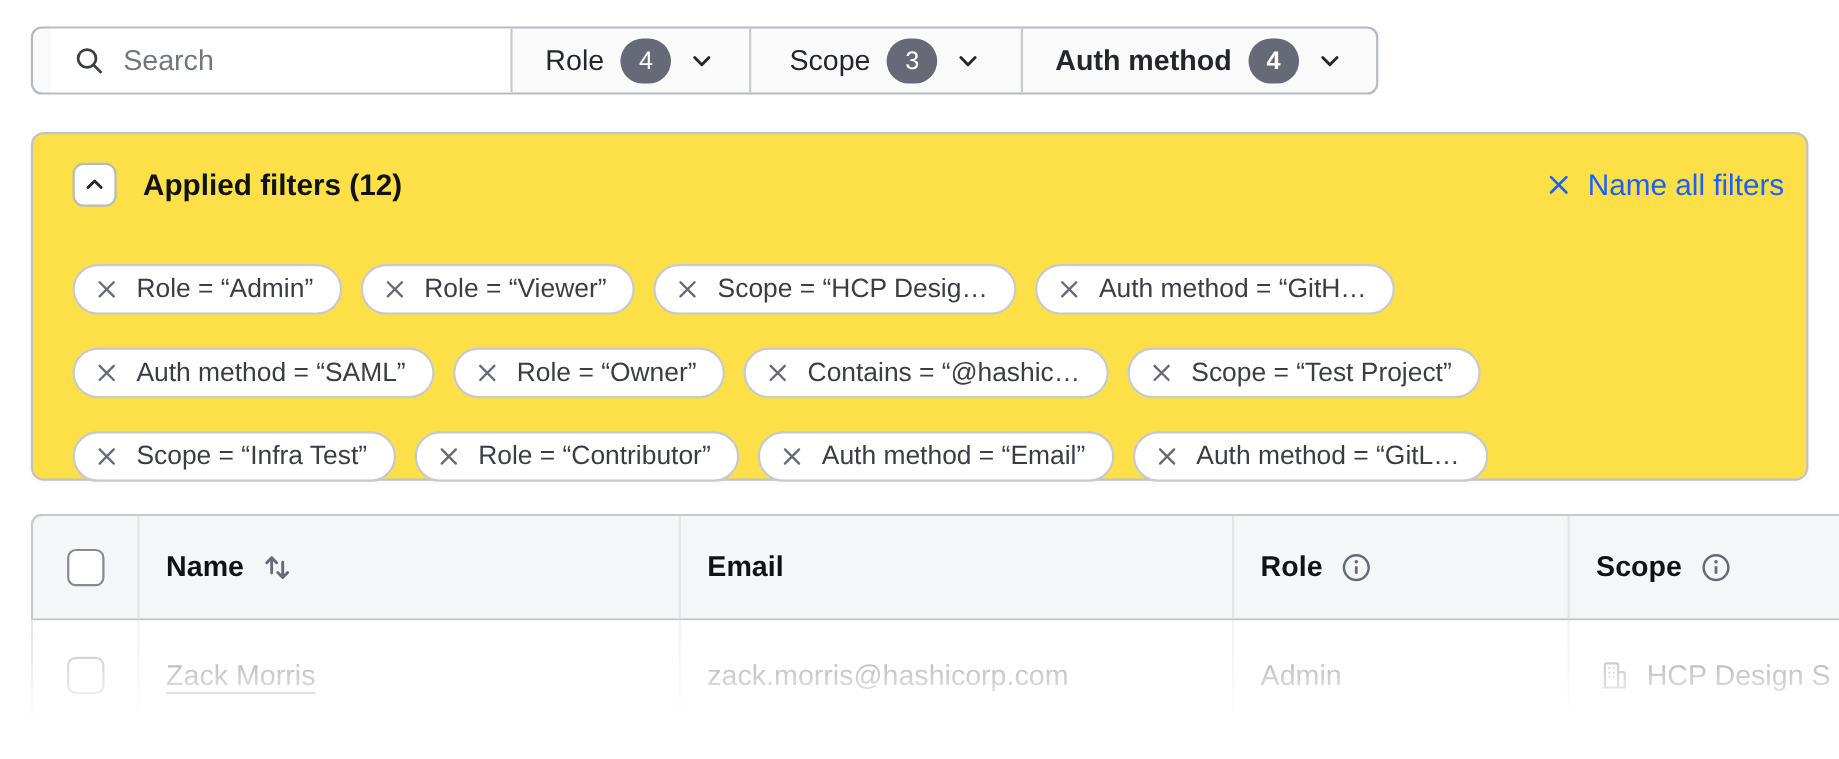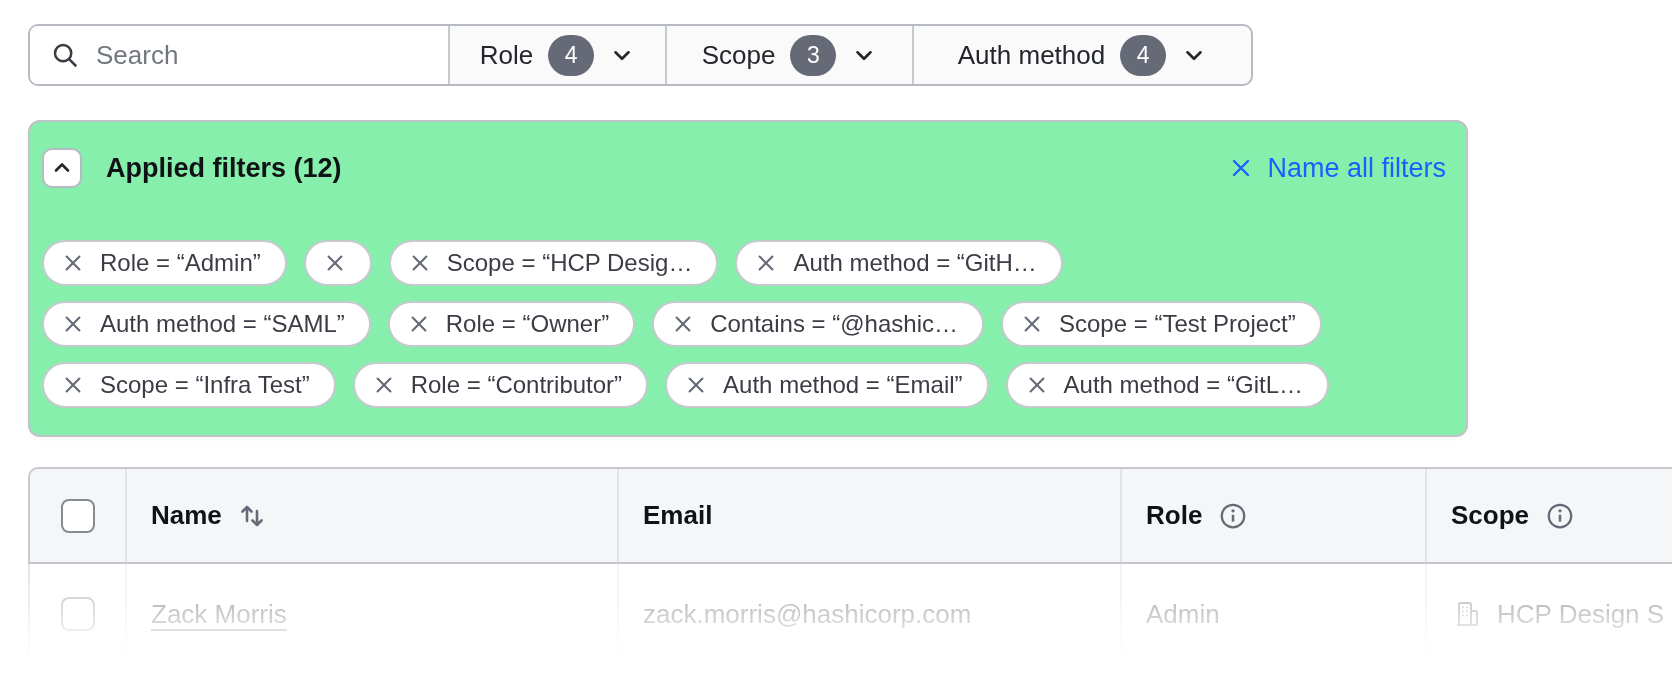--- a/index.html
+++ b/index.html
@@ -3,45 +3,45 @@
 <meta charset="utf-8">
 <style>
   * { margin:0; padding:0; box-sizing:border-box; }
   html,body { width:1672px; height:690px; overflow:hidden; background:#fff;
     font-family:"Liberation Sans","DejaVu Sans",sans-serif; color:#3b3d45; }
 
   
   .toolbar { display:flex; margin:24px 0 0 28px; width:1225px; height:62px;
     border:2px solid #b6bac1; border-radius:10px; background:#fafafb; overflow:hidden; }
   .searchbox { flex:0 0 420px; display:flex; align-items:center; gap:16px;
-    background:#fff; border-right:2px solid #c6c9ce; padding:0 16px 0 20px; }
+    background:#fff; border-right:2px solid #c6c9ce; padding:0 16px 0 20px;margin-left:16px; }
   .searchbox input { border:none; outline:none; font:inherit; font-size:26px;
     color:#3b3d45; width:100%; background:transparent; }
   .searchbox input::placeholder { color:#72777f; }
   .dd { display:flex; align-items:center; justify-content:center; gap:15px;
     border:none; border-right:2px solid #c6c9ce; background:transparent; cursor:pointer;
     font:inherit; font-size:26px; color:#23262b; padding:0 10px; }
   .dd:last-child { border-right:none; }
-  .dd-role { flex:0 0 217px; } .dd-scope { flex:0 0 247px; } .dd-auth { flex:1; }
+  .dd-role { flex:0 0 217px; } .dd-scope { flex:0 0 247px; } .dd-auth { flex:1;font-weight:bold; }
   .badge { display:inline-flex; align-items:center; justify-content:center;
     min-width:46px; height:41px; padding:0 13px; border-radius:999px;
     background:#656a76; color:#fff; font-size:23px; }
   .icon { display:inline-flex; flex:none; }
 
   
-  .card { margin:34px 28px 0 28px; width:1440px; height:317px;
-    border:2px solid #bfc2c8; border-radius:12px; background:#86efac;
-    padding:26px 20px 0 12px; box-shadow:0 2px 4px rgba(40,44,52,.04); }
+  .card { margin:34px 28px 0 28px; width:1616px; height:317px;
+    border:2px solid #bfc2c8; border-radius:12px; background:#fde047;
+    padding:26px 20px 0 36px; box-shadow:0 2px 4px rgba(40,44,52,.04); }
   .card-head { display:flex; align-items:center; height:40px; }
   .collapse-btn { width:40px; height:40px; border:2px solid #b6bac1; border-radius:10px;
     background:#fff; display:flex; align-items:center; justify-content:center; cursor:pointer; }
   .card-title { font-size:27px; font-weight:700; color:#101216; margin-left:24px; }
   .clear-link { margin-left:auto; display:flex; align-items:center; gap:14px;
     color:#1b60ff; font-size:27px; font-weight:500; text-decoration:none; cursor:pointer; }
-  .pill-rows { margin-top:52px; display:flex; flex-direction:column; gap:15px; }
+  .pill-rows { margin-top:52px; display:flex; flex-direction:column; gap:30px; }
   .pill-row { display:flex; gap:17px; }
   .pill { display:inline-flex; align-items:center; gap:16px; height:46px;
     border:2px solid #c6c9ce; border-radius:999px; background:#fff;
     padding:0 24px 0 18px; font-size:24px; color:#3b3d45; white-space:nowrap; }
   .pill button { border:none; background:none; padding:0; display:flex; cursor:pointer; }
 
   
   .table { margin:30px 0 0 28px; width:1762px; }
   .thead { display:flex; height:97px; background:#f5f6f8;
     border:2px solid #c6c9ce; border-bottom:2px solid #c2c5cb; border-right:none;
@@ -139,20 +139,21 @@
             </svg>
           </button>
         <span>Role = “Admin”</span>
       </span>
       <span class="pill">
         <button>
             <svg width="22" height="22" viewBox="0 0 24 24" fill="none" stroke="#656a76" stroke-width="2.3" stroke-linecap="round">
               <path d="M5 5l14 14M19 5L5 19"></path>
             </svg>
           </button>
+        <span>Role = “Viewer”</span>
       </span>
       <span class="pill">
         <button>
             <svg width="22" height="22" viewBox="0 0 24 24" fill="none" stroke="#656a76" stroke-width="2.3" stroke-linecap="round">
               <path d="M5 5l14 14M19 5L5 19"></path>
             </svg>
           </button>
         <span>Scope = “HCP Desig…</span>
       </span>
       <span class="pill">

